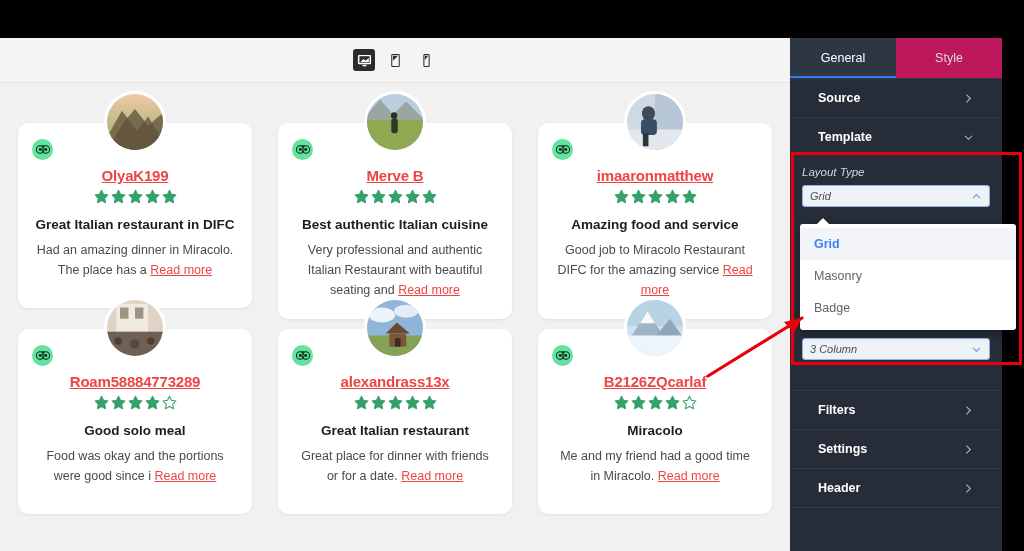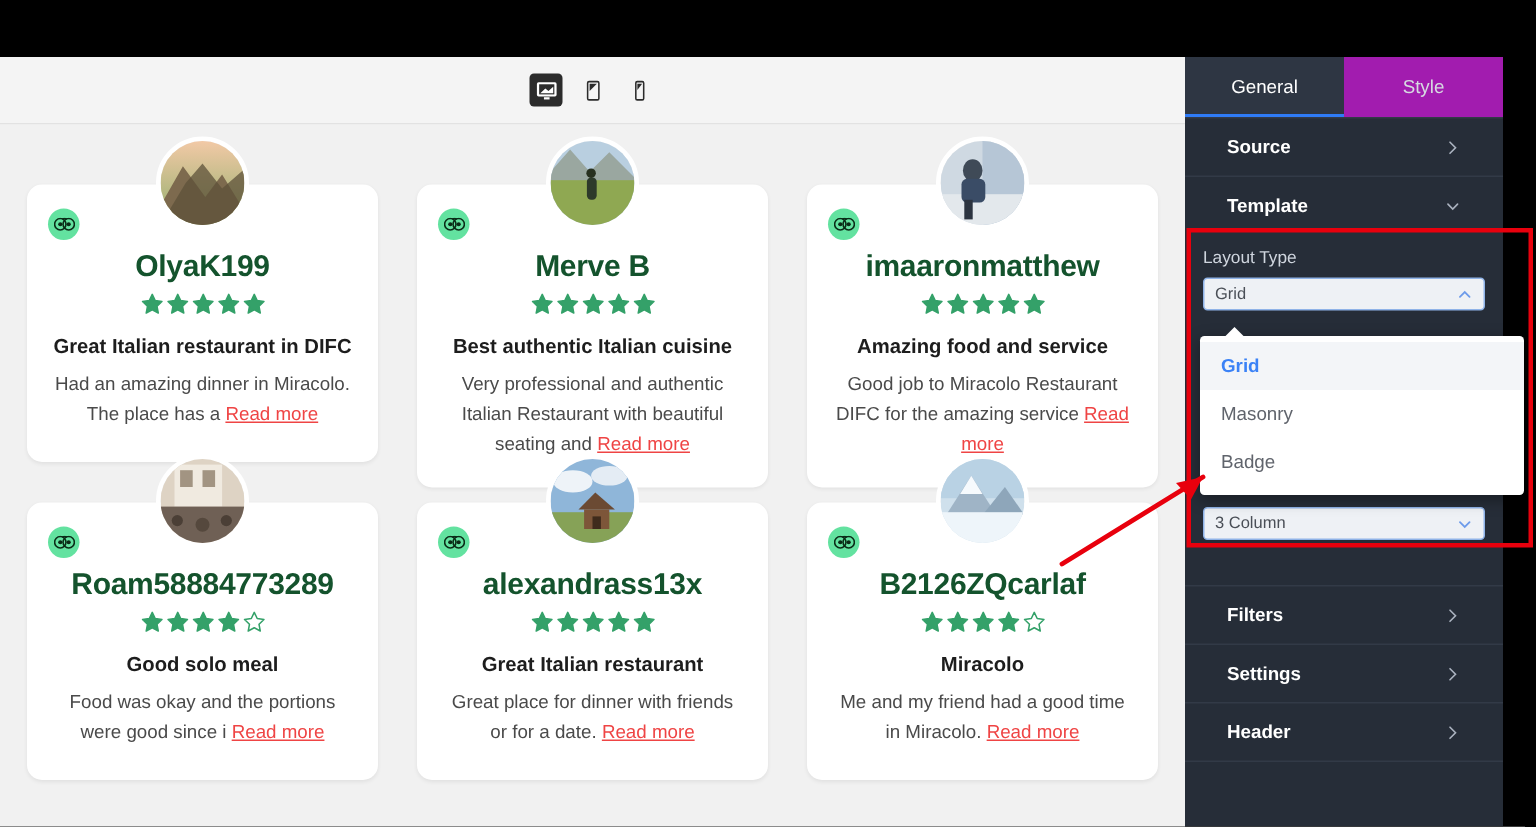--- a/index.html
+++ b/index.html
@@ -79,23 +79,24 @@
   .avatar svg { display: block; width: 100%; height: 100%; }
   .src-badge {
     position: absolute; left: 14px; top: 16px;
     width: 21px; height: 21px;
     border-radius: 50%;
     background: #63e2a0;
     display: flex; align-items: center; justify-content: center;
   }
   .src-badge svg { display: block; }
   .card-name {
-    font-size: 20px; font-weight: bold; color: #14532d;
+    font-size: 15px; font-weight: bold; color: #ef4444;
     letter-spacing: -0.2px;
     margin-bottom: 5px;
+    text-decoration: underline;
   }
   .stars { margin-bottom: 11px; line-height: 1; font-size: 0; }
   .stars svg { display: inline-block; margin: 0 1px; }
   .card-title {
     font-size: 13.5px; font-weight: bold; color: #1d1d1d;
     line-height: 1.5;
     margin-bottom: 6px;
   }
   .card-body {
     font-size: 12.5px; color: #4a4a4a; line-height: 1.58;
@@ -112,21 +113,21 @@
     background: #262d38;
     color: #e6e9ee;
     overflow: hidden;
   }
   .panel-tabs { display: flex; height: 40px; }
   .panel-tab {
     flex: 1;
     display: flex; align-items: center; justify-content: center;
     font-size: 12.5px;
     color: #d6dae1;
-    background: #a21caf;
+    background: #be185d;
     cursor: pointer;
     position: relative;
   }
   .panel-tab.active {
     background: #2e3643;
     color: #ffffff;
   }
   .panel-tab.active::after {
     content: ""; position: absolute;
     left: 0; right: 0; bottom: 0; height: 2px;
@@ -136,21 +137,21 @@
     height: 39px;
     display: flex; align-items: center; justify-content: space-between;
     padding: 0 28px;
     font-size: 12.5px; font-weight: bold;
     color: #ffffff;
     border-top: 1px solid #323a47;
     cursor: pointer;
   }
   .chev { color: #aab2bf; display: flex; align-items: center; }
 
-  .panel-field { padding: 10px 12px 0; }
+  .panel-field { padding: 10px 12px 0; font-style: italic; }
   .field-label {
     font-size: 11.5px; color: #cfd5de;
     margin-bottom: 7px;
   }
   .select-box {
     height: 22px;
     background: #eef1f5;
     border: 1px solid #8fb3e8;
     border-radius: 3px;
     display: flex; align-items: center; justify-content: space-between;

